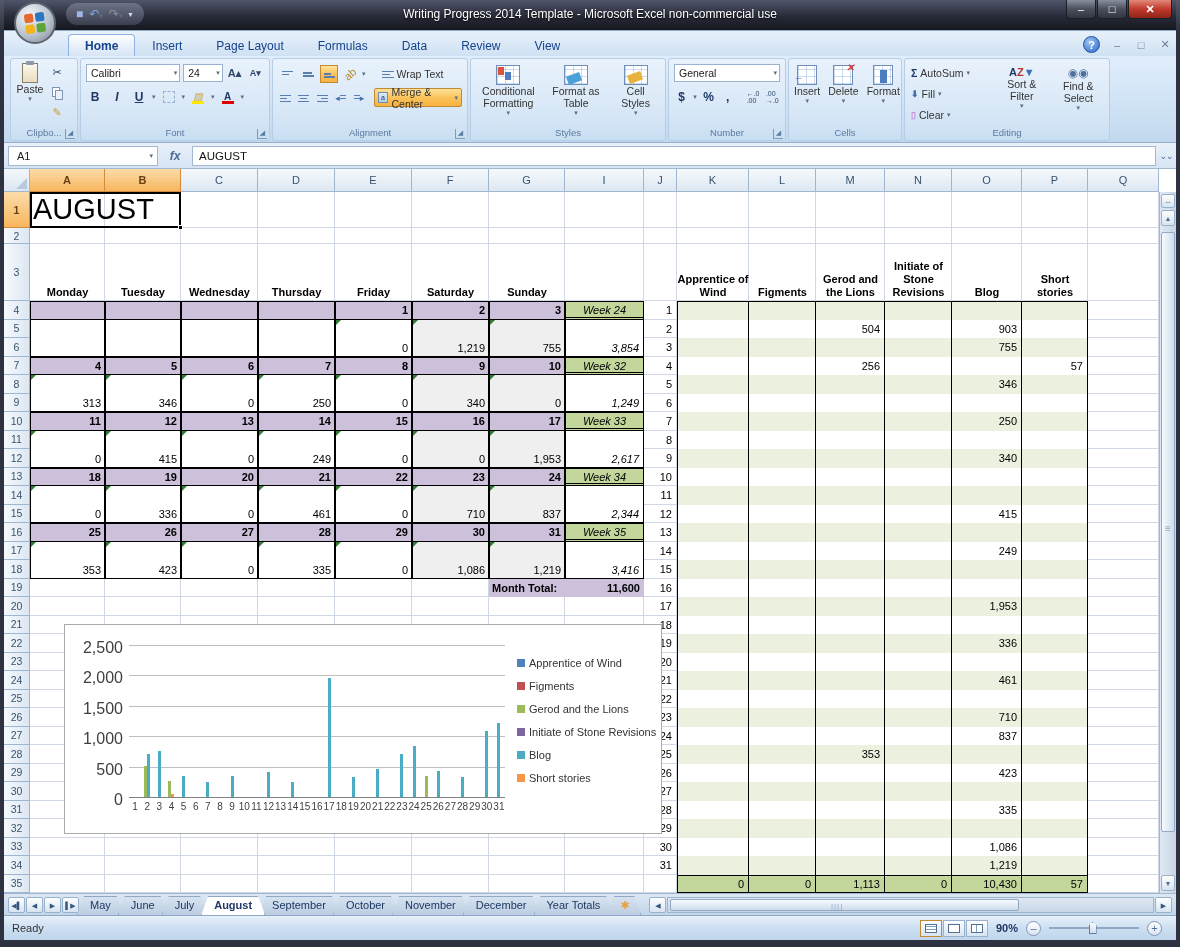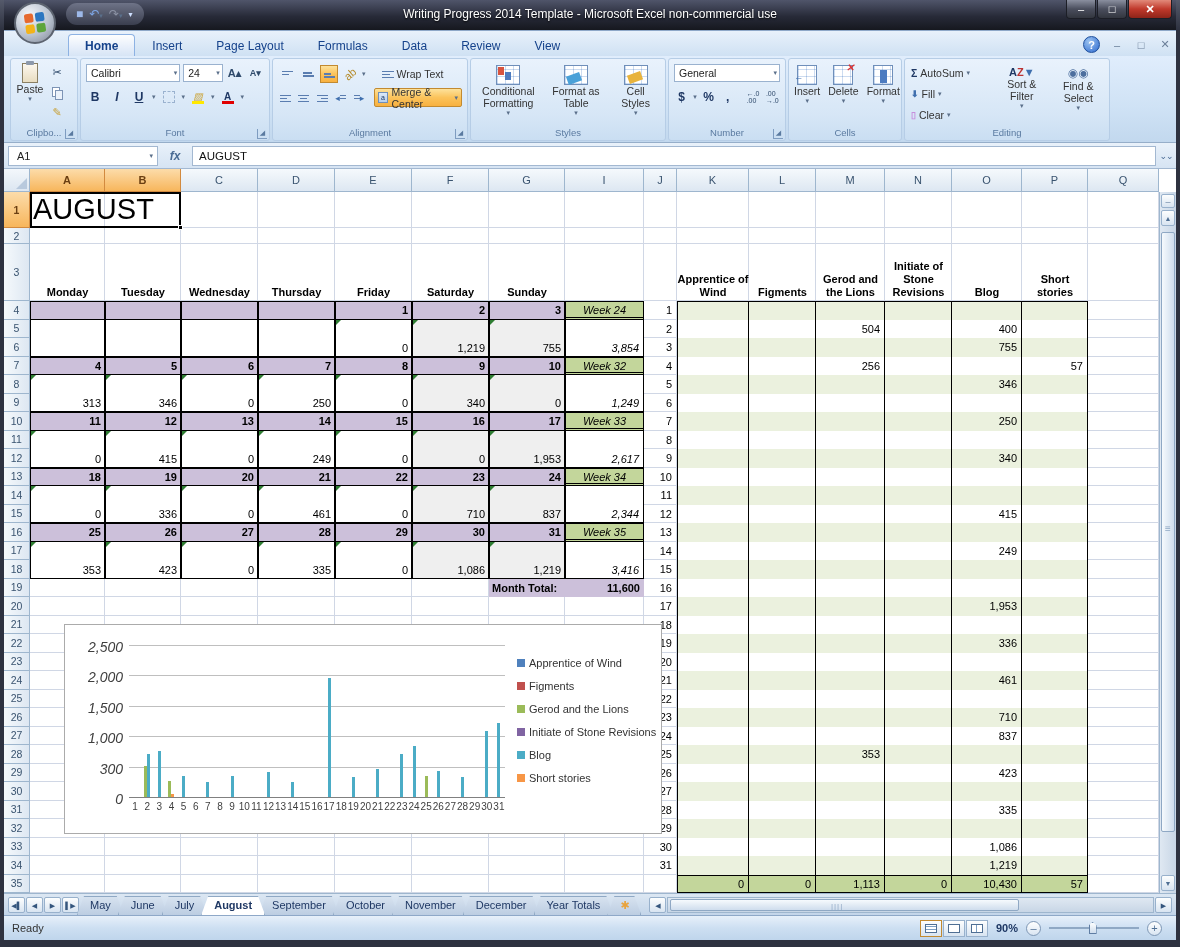--- a/index.html
+++ b/index.html
@@ -61,21 +61,21 @@
   .gvl,.ghl { position:absolute; background:#d0d7e5; }
   .cell { position:absolute; font-size:11px; color:#000; }
   .tri:before { content:""; position:absolute; left:0; top:0; border-left:5px solid #2e7d32; border-bottom:5px solid transparent; }
   
   #vsb { position:absolute; right:0; top:23px; width:17px; bottom:0; background:linear-gradient(90deg,#dfe8f2,#c8d6e6); border-left:1px solid #9eb6ce; }
   .sbtn { position:absolute; left:1px; right:1px; height:16px; background:linear-gradient(#fdfefe,#d8e4f1); border:1px solid #98b1cc; border-radius:2px; color:#4f6f94; font-size:7px; text-align:center; line-height:15px; }
   #vthumb { position:absolute; left:1px; right:1px; top:40px; height:600px; background:linear-gradient(90deg,#f6fafd,#cfdded); border:1px solid #8fa8c4; border-radius:2px; }
   #vthumb:after { content:"≡"; position:absolute; left:3px; top:290px; color:#8fa8c4; font-size:10px; }
   
   #chart { position:absolute; background:#fff; border:1px solid #ababab; z-index:5; }
-  .ylab { position:absolute; font-size:14px; color:#3f3f3f; text-align:right; width:46px;font-style:italic; }
+  .ylab { position:absolute; font-size:16px; color:#3f3f3f; text-align:right; width:46px; }
   .gline { position:absolute; height:1px; background:#bfbfbf; }
   .xlab { position:absolute; font-size:10px; color:#3f3f3f; text-align:center; }
   .bar { position:absolute; }
   .legitem { position:absolute; display:flex; align-items:center; gap:4px; font-size:11px; color:#333; }
   .legsw { width:8px; height:8px; flex:none; }
   
   #tabbar { position:relative; height:22px; background:linear-gradient(#dce7f3,#c3d5e9); border-top:1px solid #9eb6ce; display:flex; align-items:flex-end; }
   #tabnav { display:flex; gap:1px; padding:0 4px 2px 4px; }
   .navb { width:17px; height:16px; background:linear-gradient(#fdfefe,#d8e4f1); border:1px solid #98b1cc; border-radius:2px; font-size:7px; color:#35567d; text-align:center; line-height:15px; }
   .stab { height:19px; padding:2px 12px 0; font-size:11px; color:#1f3864; background:linear-gradient(#d7e2ef,#bccde2); border:1px solid #8fa8c4; border-bottom:none; clip-path:polygon(7px 0,calc(100% - 7px) 0,100% 100%,0 100%); margin-left:-6px; }
@@ -608,21 +608,21 @@
         <div class="cell" style="left: 719px; top: 109px; width: 67px; height: 18.5px; background: rgb(235, 241, 222); border-left: none; border-right: 1px solid rgb(0, 0, 0); border-top: 1.5px solid rgb(0, 0, 0); text-align: right; padding-right: 4px; line-height: 18px;"></div>
         <div class="cell" style="left: 786px; top: 109px; width: 69px; height: 18.5px; background: rgb(235, 241, 222); border-left: none; border-right: 1px solid rgb(0, 0, 0); border-top: 1.5px solid rgb(0, 0, 0); text-align: right; padding-right: 4px; line-height: 18px;"></div>
         <div class="cell" style="left: 855px; top: 109px; width: 67px; height: 18.5px; background: rgb(235, 241, 222); border-left: none; border-right: 1px solid rgb(0, 0, 0); border-top: 1.5px solid rgb(0, 0, 0); text-align: right; padding-right: 4px; line-height: 18px;"></div>
         <div class="cell" style="left: 922px; top: 109px; width: 70px; height: 18.5px; background: rgb(235, 241, 222); border-left: none; border-right: 1px solid rgb(0, 0, 0); border-top: 1.5px solid rgb(0, 0, 0); text-align: right; padding-right: 4px; line-height: 18px;"></div>
         <div class="cell" style="left: 992px; top: 109px; width: 66px; height: 18.5px; background: rgb(235, 241, 222); border-left: none; border-right: 1px solid rgb(0, 0, 0); border-top: 1.5px solid rgb(0, 0, 0); text-align: right; padding-right: 4px; line-height: 18px;"></div>
         <div class="cell" style="left: 614px; top: 127.5px; width: 33px; height: 18.5px; text-align: right; padding-right: 5px; line-height: 18px;">2</div>
         <div class="cell" style="left: 647px; top: 127.5px; width: 72px; height: 18.5px; background: rgb(255, 255, 255); border-left: 1.5px solid rgb(0, 0, 0); border-right: 1px solid rgb(0, 0, 0); border-top: none; text-align: right; padding-right: 4px; line-height: 18px;"></div>
         <div class="cell" style="left: 719px; top: 127.5px; width: 67px; height: 18.5px; background: rgb(255, 255, 255); border-left: none; border-right: 1px solid rgb(0, 0, 0); border-top: none; text-align: right; padding-right: 4px; line-height: 18px;"></div>
         <div class="cell" style="left: 786px; top: 127.5px; width: 69px; height: 18.5px; background: rgb(255, 255, 255); border-left: none; border-right: 1px solid rgb(0, 0, 0); border-top: none; text-align: right; padding-right: 4px; line-height: 18px;">504</div>
         <div class="cell" style="left: 855px; top: 127.5px; width: 67px; height: 18.5px; background: rgb(255, 255, 255); border-left: none; border-right: 1px solid rgb(0, 0, 0); border-top: none; text-align: right; padding-right: 4px; line-height: 18px;"></div>
-        <div class="cell" style="left: 922px; top: 127.5px; width: 70px; height: 18.5px; background: rgb(255, 255, 255); border-left: none; border-right: 1px solid rgb(0, 0, 0); border-top: none; text-align: right; padding-right: 4px; line-height: 18px;">400</div>
+        <div class="cell" style="left: 922px; top: 127.5px; width: 70px; height: 18.5px; background: rgb(255, 255, 255); border-left: none; border-right: 1px solid rgb(0, 0, 0); border-top: none; text-align: right; padding-right: 4px; line-height: 18px;">903</div>
         <div class="cell" style="left: 992px; top: 127.5px; width: 66px; height: 18.5px; background: rgb(255, 255, 255); border-left: none; border-right: 1px solid rgb(0, 0, 0); border-top: none; text-align: right; padding-right: 4px; line-height: 18px;"></div>
         <div class="cell" style="left: 614px; top: 146px; width: 33px; height: 18.5px; text-align: right; padding-right: 5px; line-height: 18px;">3</div>
         <div class="cell" style="left: 647px; top: 146px; width: 72px; height: 18.5px; background: rgb(235, 241, 222); border-left: 1.5px solid rgb(0, 0, 0); border-right: 1px solid rgb(0, 0, 0); border-top: none; text-align: right; padding-right: 4px; line-height: 18px;"></div>
         <div class="cell" style="left: 719px; top: 146px; width: 67px; height: 18.5px; background: rgb(235, 241, 222); border-left: none; border-right: 1px solid rgb(0, 0, 0); border-top: none; text-align: right; padding-right: 4px; line-height: 18px;"></div>
         <div class="cell" style="left: 786px; top: 146px; width: 69px; height: 18.5px; background: rgb(235, 241, 222); border-left: none; border-right: 1px solid rgb(0, 0, 0); border-top: none; text-align: right; padding-right: 4px; line-height: 18px;"></div>
         <div class="cell" style="left: 855px; top: 146px; width: 67px; height: 18.5px; background: rgb(235, 241, 222); border-left: none; border-right: 1px solid rgb(0, 0, 0); border-top: none; text-align: right; padding-right: 4px; line-height: 18px;"></div>
         <div class="cell" style="left: 922px; top: 146px; width: 70px; height: 18.5px; background: rgb(235, 241, 222); border-left: none; border-right: 1px solid rgb(0, 0, 0); border-top: none; text-align: right; padding-right: 4px; line-height: 18px;">755</div>
         <div class="cell" style="left: 992px; top: 146px; width: 66px; height: 18.5px; background: rgb(235, 241, 222); border-left: none; border-right: 1px solid rgb(0, 0, 0); border-top: none; text-align: right; padding-right: 4px; line-height: 18px;"></div>
         <div class="cell" style="left: 614px; top: 164.5px; width: 33px; height: 18.5px; text-align: right; padding-right: 5px; line-height: 18px;">4</div>
         <div class="cell" style="left: 647px; top: 164.5px; width: 72px; height: 18.5px; background: rgb(255, 255, 255); border-left: 1.5px solid rgb(0, 0, 0); border-right: 1px solid rgb(0, 0, 0); border-top: none; text-align: right; padding-right: 4px; line-height: 18px;"></div>
@@ -826,21 +826,21 @@
         <div class="cell" style="left: 855px; top: 682.5px; width: 67px; height: 18.5px; background: rgb(195, 214, 155); border-left: none; border-right: 1px solid rgb(0, 0, 0); border-top: 1.5px solid rgb(0, 0, 0); border-bottom: 1.5px solid rgb(0, 0, 0); text-align: right; padding-right: 4px; line-height: 17px;">0</div>
         <div class="cell" style="left: 922px; top: 682.5px; width: 70px; height: 18.5px; background: rgb(195, 214, 155); border-left: none; border-right: 1px solid rgb(0, 0, 0); border-top: 1.5px solid rgb(0, 0, 0); border-bottom: 1.5px solid rgb(0, 0, 0); text-align: right; padding-right: 4px; line-height: 17px;">10,430</div>
         <div class="cell" style="left: 992px; top: 682.5px; width: 66px; height: 18.5px; background: rgb(195, 214, 155); border-left: none; border-right: 1px solid rgb(0, 0, 0); border-top: 1.5px solid rgb(0, 0, 0); border-bottom: 1.5px solid rgb(0, 0, 0); text-align: right; padding-right: 4px; line-height: 17px;">57</div>
         <div class="cell" style="left: 0px; top: 0px; width: 151px; height: 36px; font-size: 29px; line-height: 34px; padding-left: 3px; font-family: &quot;Liberation Sans&quot;, sans-serif;">AUGUST</div>
         <div style="position: absolute; left: 0px; top: 0px; width: 151px; height: 36px; border: 2px solid rgb(0, 0, 0); pointer-events: none;"></div>
         <div style="position: absolute; left: 148px; top: 33px; width: 5px; height: 5px; background: rgb(0, 0, 0); border: 1px solid rgb(255, 255, 255);"></div>
         <div id="chart" style="left: 34px; top: 432px; width: 598px; height: 210px;">
           <div class="gline" style="left: 64px; top: 172px; width: 376px; background: rgb(128, 128, 128);"></div>
           <div class="ylab" style="left: 12px; top: 166px;">0</div>
           <div class="gline" style="left: 64px; top: 141.6px; width: 376px; background: rgb(191, 191, 191);"></div>
-          <div class="ylab" style="left: 12px; top: 135.6px;">300</div>
+          <div class="ylab" style="left: 12px; top: 135.6px;">500</div>
           <div class="gline" style="left: 64px; top: 111.2px; width: 376px; background: rgb(191, 191, 191);"></div>
           <div class="ylab" style="left: 12px; top: 105.2px;">1,000</div>
           <div class="gline" style="left: 64px; top: 80.8px; width: 376px; background: rgb(191, 191, 191);"></div>
           <div class="ylab" style="left: 12px; top: 74.8px;">1,500</div>
           <div class="gline" style="left: 64px; top: 50.4px; width: 376px; background: rgb(191, 191, 191);"></div>
           <div class="ylab" style="left: 12px; top: 44.4px;">2,000</div>
           <div class="gline" style="left: 64px; top: 20px; width: 376px; background: rgb(191, 191, 191);"></div>
           <div class="ylab" style="left: 12px; top: 14px;">2,500</div>
           <div class="xlab" style="left: 61px; top: 176px; width: 18.129px;">1</div>
           <div class="xlab" style="left: 73.129px; top: 176px; width: 18.129px;">2</div>

